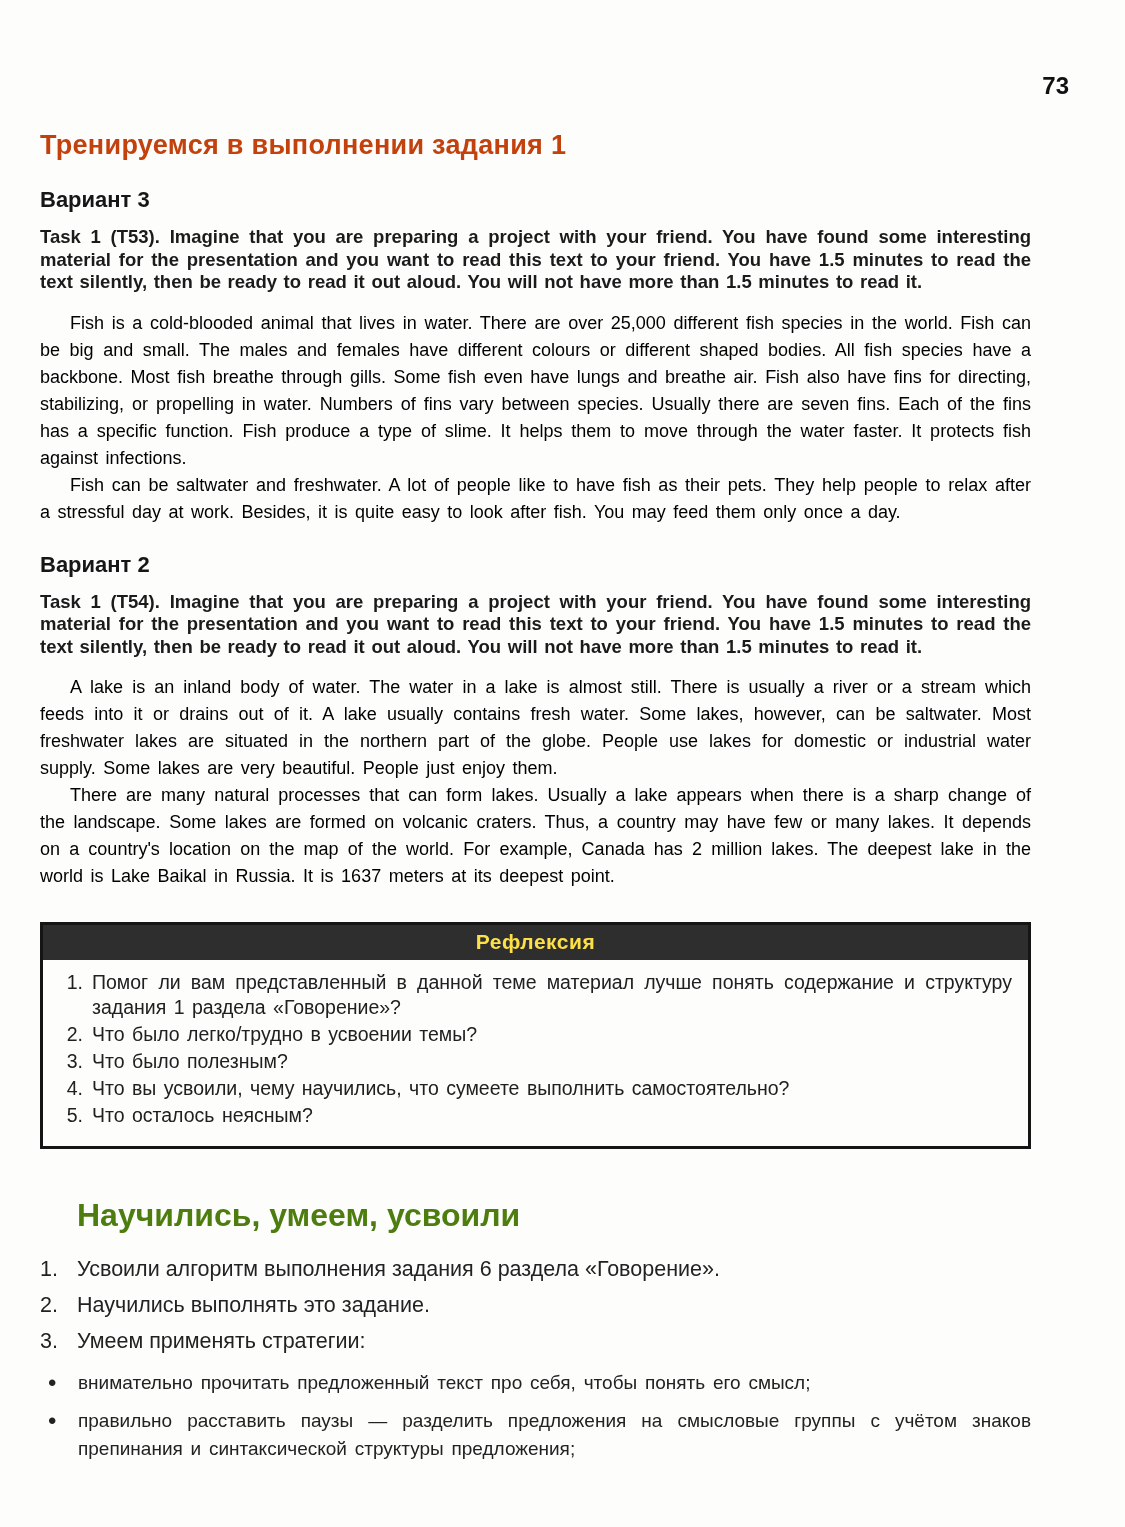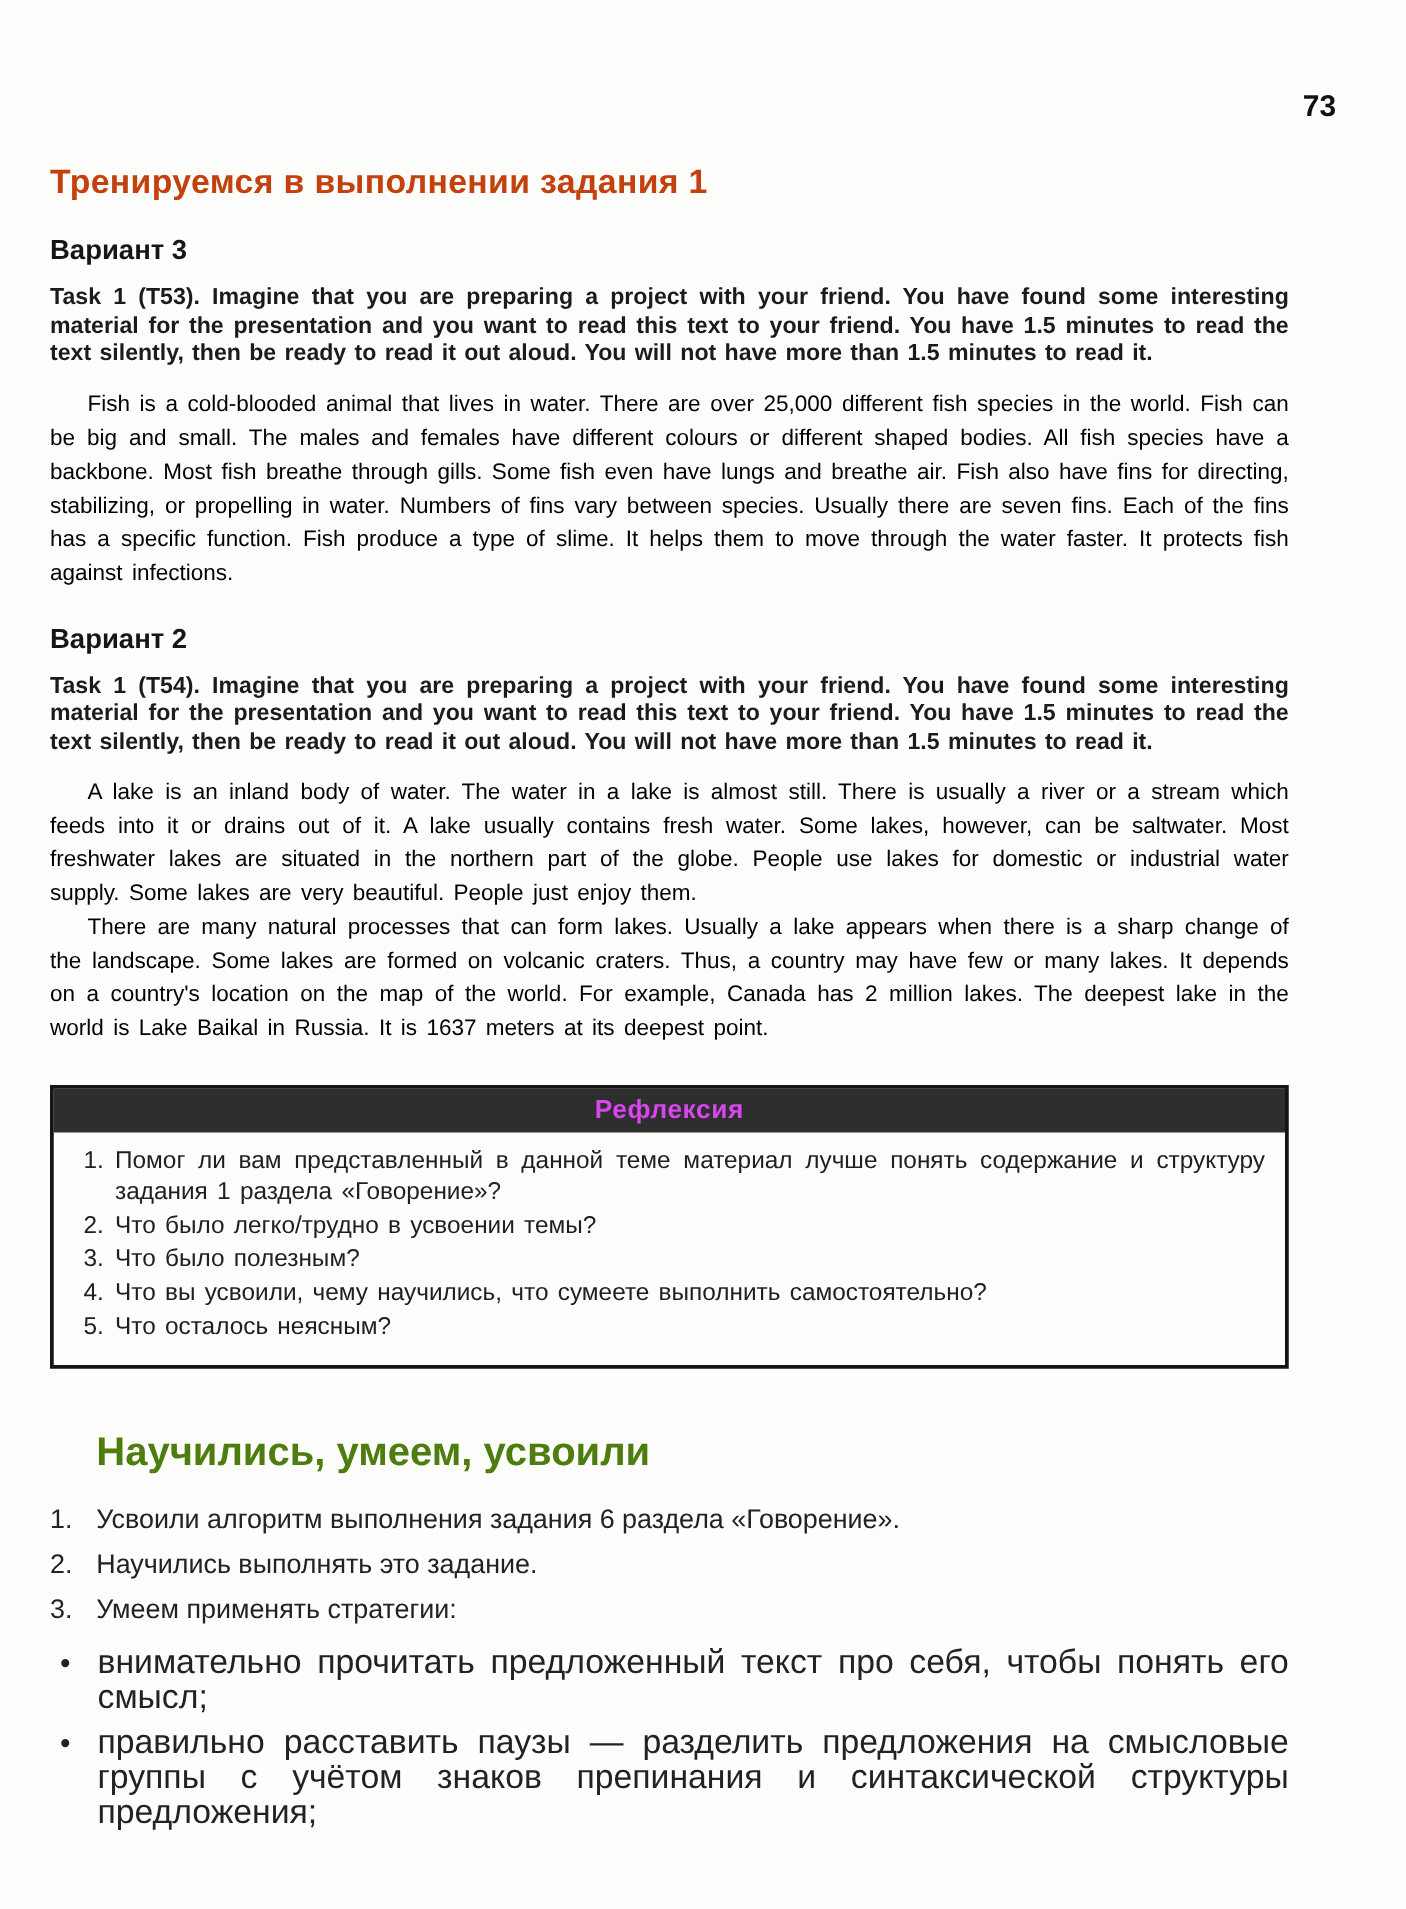--- a/index.html
+++ b/index.html
@@ -58,21 +58,21 @@
   .section-gap { margin-bottom: 26px; }
   .variant-gap { margin-top: 14px; }
 
   .reflection {
     margin-top: 32px;
     border: 3px solid #151515;
     background: #fdfdfc;
   }
   .reflection-header {
     background: #2e2e2e;
-    color: #d946ef;
+    color: #fde047;
     font-weight: bold;
     font-size: 21px;
     text-align: center;
     padding: 5px 0 6px 0;
     letter-spacing: 0.5px;
   }
   .reflection-body {
     padding: 10px 16px 16px 10px;
   }
   .refl-item {
@@ -106,21 +106,21 @@
     margin-bottom: 9px;
     color: #222;
   }
   .learned-item .num {
     flex: none;
     width: 28px;
     margin-right: 9px;
   }
   .bullet-item {
     display: flex;
-    font-size: 27px;
+    font-size: 19px;
     line-height: 28px;
     margin-bottom: 8px;
     margin-top: 14px;
     color: #222;
     text-align: justify;
   }
   .bullet-item .bullet {
     flex: none;
     width: 22px;
     margin-left: 8px;
@@ -139,20 +139,21 @@
 <div class="page">
 
   <div class="page-number">73</div>
 
   <h1 class="main-heading">Тренируемся в выполнении задания 1</h1>
 
   <section class="section-gap">
     <h2 class="variant-heading">Вариант 3</h2>
     <p class="task"><span class="task-label">Task 1 (T53).</span> <span>Imagine that you are preparing a project with your friend. You have found some interesting material for the presentation and you want to read this text to your friend. You have 1.5 minutes to read the text silently, then be ready to read it out aloud. You will not have more than 1.5 minutes to read it.</span></p>
     <p class="body-par">Fish is a cold-blooded animal that lives in water. There are over 25,000 different fish species in the world. Fish can be big and small. The males and females have different colours or different shaped bodies. All fish species have a backbone. Most fish breathe through gills. Some fish even have lungs and breathe air. Fish also have fins for directing, stabilizing, or propelling in water. Numbers of fins vary between species. Usually there are seven fins. Each of the fins has a specific function. Fish produce a type of slime. It helps them to move through the water faster. It protects fish against infections.</p>
+    <p class="body-par">Fish can be saltwater and freshwater. A lot of people like to have fish as their pets. They help people to relax after a stressful day at work. Besides, it is quite easy to look after fish. You may feed them only once a day.</p>
   </section>
 
   <section class="variant-gap">
     <h2 class="variant-heading">Вариант 2</h2>
     <p class="task"><span class="task-label">Task 1 (T54).</span> <span>Imagine that you are preparing a project with your friend. You have found some interesting material for the presentation and you want to read this text to your friend. You have 1.5 minutes to read the text silently, then be ready to read it out aloud. You will not have more than 1.5 minutes to read it.</span></p>
     <p class="body-par">A lake is an inland body of water. The water in a lake is almost still. There is usually a river or a stream which feeds into it or drains out of it. A lake usually contains fresh water. Some lakes, however, can be saltwater. Most freshwater lakes are situated in the northern part of the globe. People use lakes for domestic or industrial water supply. Some lakes are very beautiful. People just enjoy them.</p>
     <p class="body-par">There are many natural processes that can form lakes. Usually a lake appears when there is a sharp change of the landscape. Some lakes are formed on volcanic craters. Thus, a country may have few or many lakes. It depends on a country's location on the map of the world. For example, Canada has 2 million lakes. The deepest lake in the world is Lake Baikal in Russia. It is 1637 meters at its deepest point.</p>
   </section>
 
   <div class="reflection">

